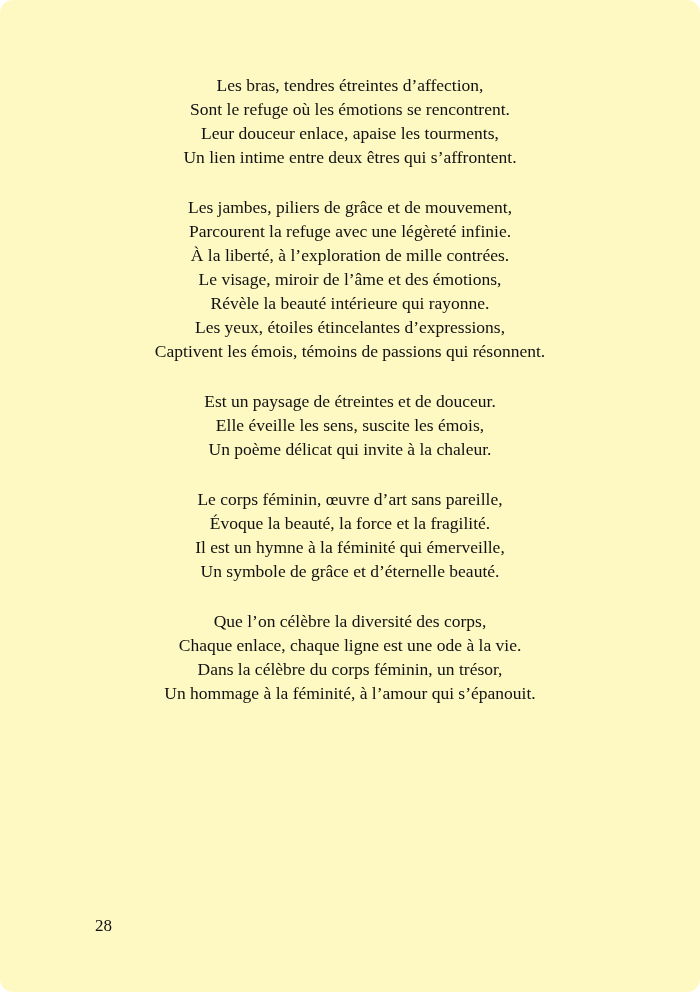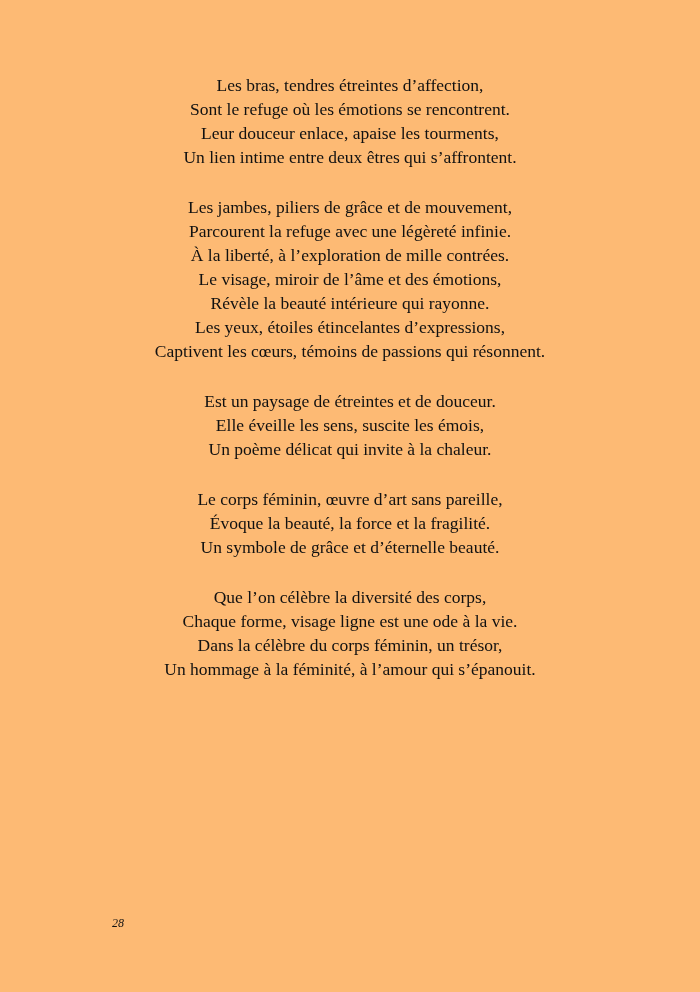--- a/index.html
+++ b/index.html
@@ -1,62 +1,63 @@
 <!DOCTYPE html>
 <html><head>
   <meta charset="utf-8">
   <style>
     html, body { margin: 0; padding: 0; background: #ffffff; }
     body { width: 700px; height: 992px; position: relative; overflow: hidden; }
-    .page { position: absolute; left: 0; top: 0; width: 700px; height: 992px; background: #fdba74; }
+    .page { position: absolute; left: 0; top: 0; width: 700px; height: 992px; background: #fef9c3; border-radius: 13px; }
     .poem {
       position: absolute; left: 0; top: 73px; width: 700px;
       text-align: center;
       font-family: "Liberation Serif", "DejaVu Serif", serif;
       font-size: 17.5px; line-height: 24px; color: #111;
     }
     .stanza { margin: 0 0 26px 0; }
     .line { display: block; white-space: nowrap; }
     .page-number {
-      position: absolute; left: 112px; top: 916px;
+      position: absolute; left: 95px; top: 916px;
       font-family: "Liberation Serif", "DejaVu Serif", serif;
-      font-size: 12px; color: #111; font-style: italic;
+      font-size: 17px; color: #111;
     }
   </style>
 </head>
 <body>
 
 <div class="page">
   <div class="poem">
     <div class="stanza">
       <span class="line">Les bras, tendres étreintes d’affection,</span>
       <span class="line">Sont le refuge où les émotions se rencontrent.</span>
       <span class="line">Leur douceur enlace, apaise les tourments,</span>
       <span class="line">Un lien intime entre deux êtres qui s’affrontent.</span>
     </div>
     <div class="stanza">
       <span class="line">Les jambes, piliers de grâce et de mouvement,</span>
       <span class="line">Parcourent la refuge avec une légèreté infinie.</span>
       <span class="line">À la liberté, à l’exploration de mille contrées.</span>
       <span class="line">Le visage, miroir de l’âme et des émotions,</span>
       <span class="line">Révèle la beauté intérieure qui rayonne.</span>
       <span class="line">Les yeux, étoiles étincelantes d’expressions,</span>
-      <span class="line">Captivent les cœurs, témoins de passions qui résonnent.</span>
+      <span class="line">Captivent les émois, témoins de passions qui résonnent.</span>
     </div>
     <div class="stanza">
       <span class="line">Est un paysage de étreintes et de douceur.</span>
       <span class="line">Elle éveille les sens, suscite les émois,</span>
       <span class="line">Un poème délicat qui invite à la chaleur.</span>
     </div>
     <div class="stanza">
       <span class="line">Le corps féminin, œuvre d’art sans pareille,</span>
       <span class="line">Évoque la beauté, la force et la fragilité.</span>
+      <span class="line">Il est un hymne à la féminité qui émerveille,</span>
       <span class="line">Un symbole de grâce et d’éternelle beauté.</span>
     </div>
     <div class="stanza">
       <span class="line">Que l’on célèbre la diversité des corps,</span>
-      <span class="line">Chaque forme, visage ligne est une ode à la vie.</span>
+      <span class="line">Chaque enlace, chaque ligne est une ode à la vie.</span>
       <span class="line">Dans la célèbre du corps féminin, un trésor,</span>
       <span class="line">Un hommage à la féminité, à l’amour qui s’épanouit.</span>
     </div>
   </div>
   <div class="page-number">28</div>
 </div>
 
 </body></html>

